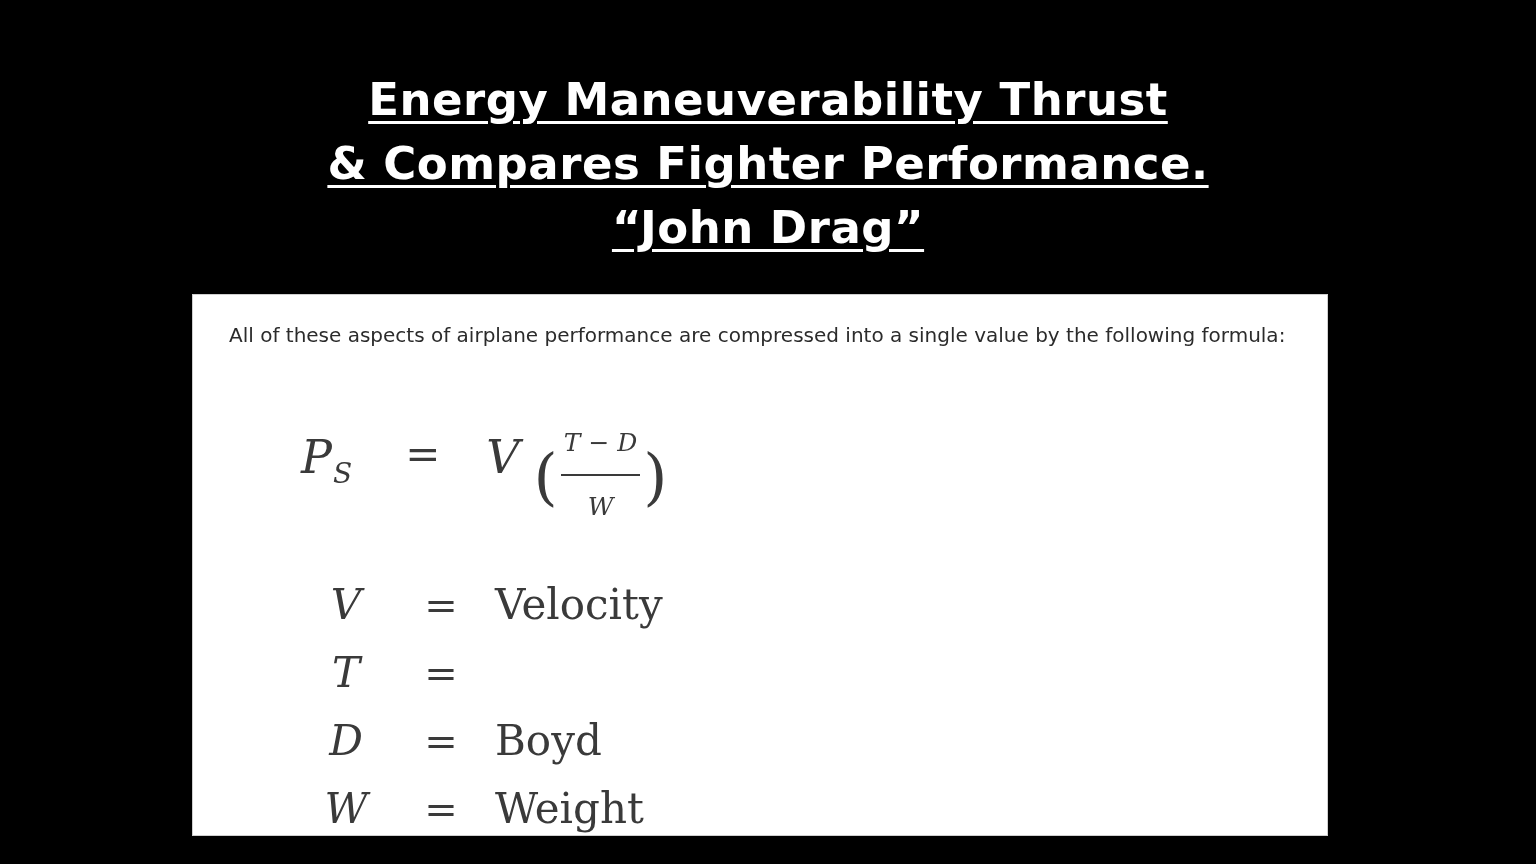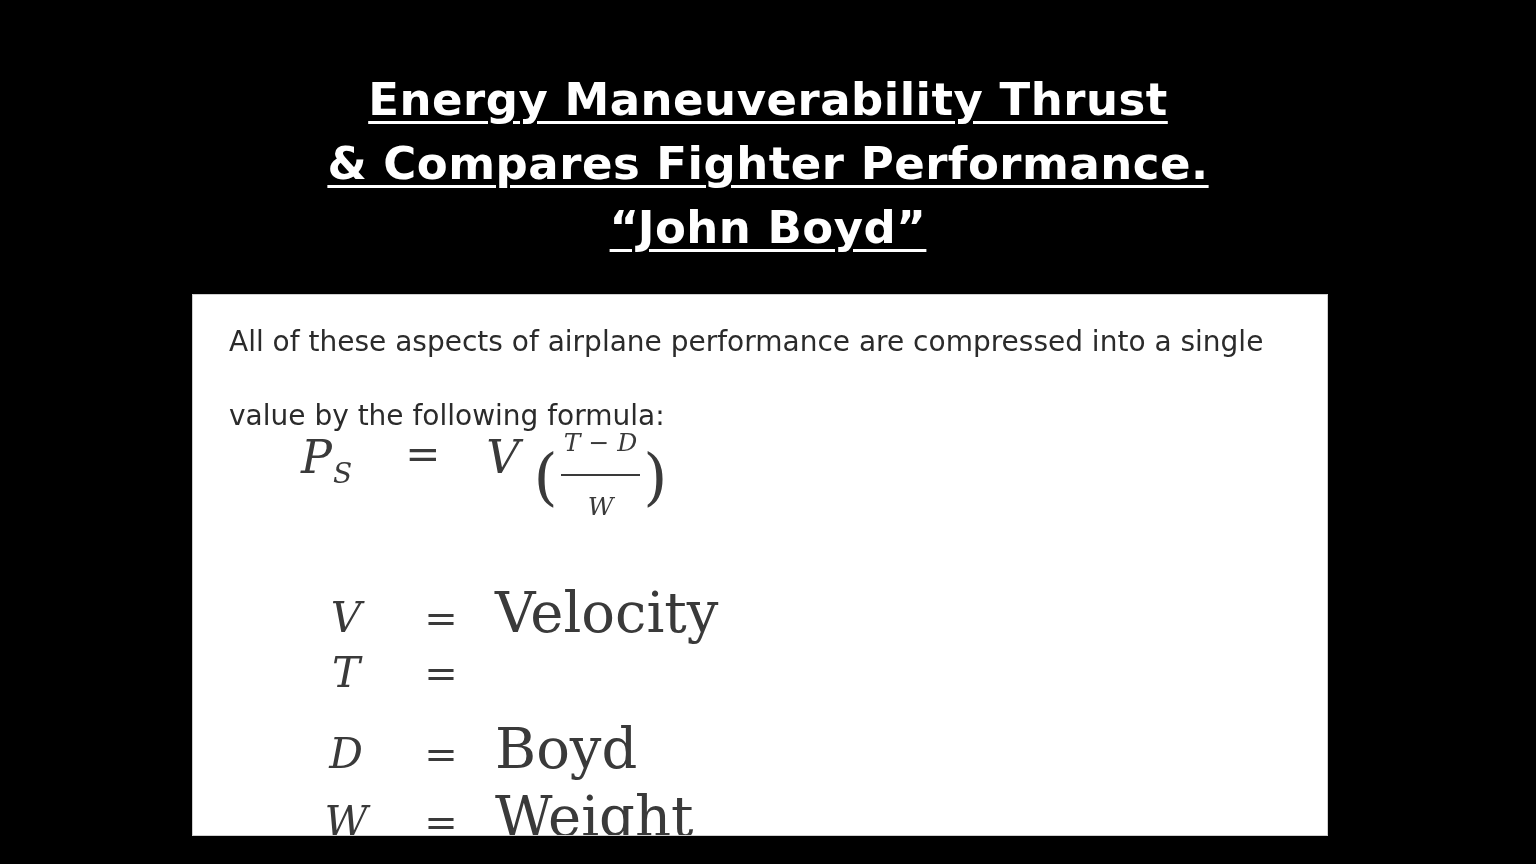--- a/index.html
+++ b/index.html
@@ -53,22 +53,22 @@
     box-sizing: border-box;
     overflow: hidden;
   }
   #intro-text {
     position: absolute;
     left: 36px;
     top: 10px;
     width: 1080px;
     color: #2b2b2b;
     font-family: "DejaVu Sans", sans-serif;
-    font-size: 28px;
-    line-height: 74px;
+    font-size: 20px;
+    line-height: 61px;
   }
   
   #math-area {
     position: absolute;
     left: 36px;
     top: 135px;
     width: 1060px;
     color: #3a3a3a;
     font-family: "DejaVu Serif", serif;
   }
@@ -151,38 +151,38 @@
     text-align: center;
     font-style: italic;
     font-size: 42px;
   }
   .def-eq {
     width: 108px;
     text-align: center;
     font-size: 40px;
   }
   .def-word {
-    font-size: 56px;
+    font-size: 42px;
     font-style: normal;
   }
 </style>
 </head>
 <body>
 
 <div id="slide">
 
   <div id="title-block">
     <div class="title-line">
       <span class="u">Energy Maneuverability Thrust</span>
     </div>
     <div class="title-line">
       <span class="u">&amp; Compares Fighter Performance.</span>
     </div>
     <div class="title-line">
-      <span class="u">“John Boyd”</span>
+      <span class="u">“John Drag”</span>
     </div>
   </div>
 
   <div id="content-card">
 
     <div id="intro-text">All of these aspects of airplane performance are compressed into a single value by the following formula:</div>
 
     <div id="math-area">
 
       <div id="main-formula">

